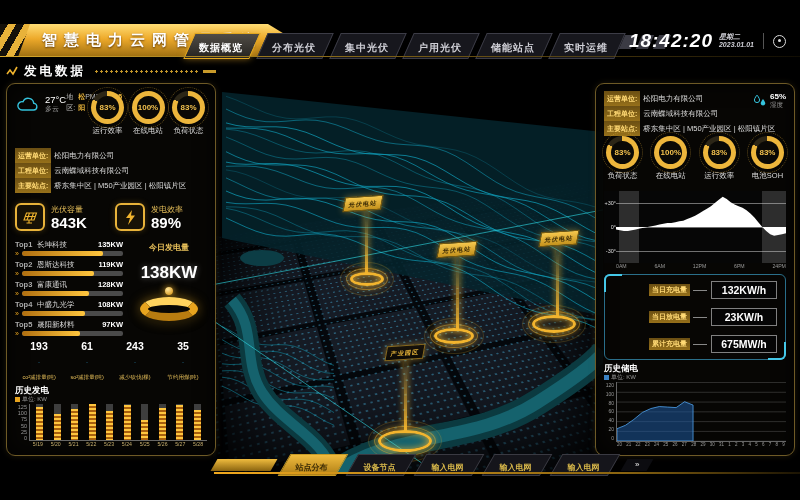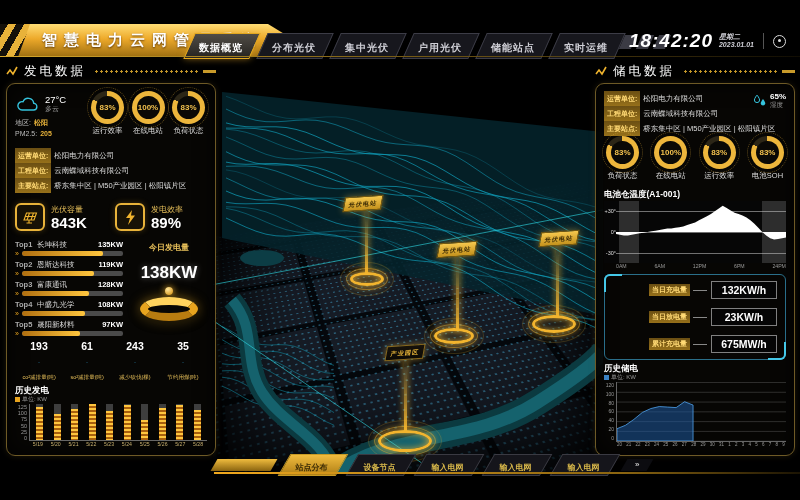--- a/index.html
+++ b/index.html
@@ -61,21 +61,21 @@
   .clock-sub span{font-size:7px;color:#cfcfd6;font-weight:bold;}
   .clock-sep{width:1px;height:16px;background:#555;margin:0 3px;}
   .clock-icon{width:13px;height:13px;border:1.5px solid #ddd;border-radius:50%;position:relative;cursor:pointer;}
   .clock-icon::after{content:'';position:absolute;left:3.5px;top:3.5px;width:3px;height:3px;border-radius:50%;background:#ddd;}
 
   
   .panel{position:absolute;top:62px;bottom:44px;z-index:8;}
   .panel.left{left:6px;width:210px;}
   .panel.right{right:5px;width:200px;}
   .ptitle{display:flex;align-items:center;gap:5px;height:18px;}
-  .ptitle .txt{font-size:12.5px;font-weight:normal;color:#fff;letter-spacing:3px;white-space:nowrap;}
+  .ptitle .txt{font-size:12.5px;font-weight:bold;color:#fff;letter-spacing:3px;white-space:nowrap;}
   .ptitle .dots{flex:1;height:3px;margin-left:3px;
     background-image:radial-gradient(circle,#c89a2a 34%,transparent 40%);background-size:5px 3px;background-repeat:repeat-x;}
   .ptitle .dash{width:13px;height:3px;background:#c89a2a;}
   .pbox{position:absolute;left:0;right:0;top:21px;bottom:0;border:1px solid #6e5a26;border-radius:9px;
     background:rgba(8,7,4,.9);box-shadow:inset 0 0 20px rgba(0,0,0,.85),0 0 6px rgba(110,90,38,.25);
     display:flex;flex-direction:column;padding:7px 8px 6px;gap:3px;overflow:hidden;}
 
   .chip{display:inline-block;background:linear-gradient(180deg,#6b4f13,#96701a);color:#ffd974;
     font-size:7px;font-weight:bold;padding:1px 3px;margin-right:3px;white-space:nowrap;}
   .infoline{font-size:7.5px;color:#ddd;line-height:13px;white-space:nowrap;overflow:hidden;}
@@ -84,21 +84,21 @@
   .gauge{position:relative;width:33px;height:33px;border-radius:50%;display:flex;align-items:center;justify-content:center;}
   .gauge .arc{position:absolute;inset:0;border-radius:50%;background:conic-gradient(#edb63c calc(var(--p)*1%),#2c2617 0);}
   .gauge .hole{position:absolute;inset:5px;border-radius:50%;background:#0a0906;}
   .gauge .dotring{position:absolute;inset:-4px;border-radius:50%;border:1px dotted rgba(237,182,60,.4);}
   .gauge .pct{position:relative;font-size:8px;font-weight:bold;color:#f2c14e;z-index:2;}
   .gcell{display:flex;flex-direction:column;align-items:center;gap:2px;}
   .glabel{font-size:7.5px;color:#ddd;white-space:nowrap;}
 
   
   .lp-row1{display:flex;height:54px;}
-  .weather{width:74px;display:flex;flex-direction:column;font-size:7px;color:#bbb;}
+  .weather{width:74px;display:flex;flex-direction:row;font-size:7px;color:#bbb;}
   .wtop{display:flex;align-items:center;gap:4px;height:26px;}
   .wtemp{font-size:9.5px;color:#fff;line-height:9px;}
   .wcond{font-size:7px;color:#999;}
   .wrow{display:flex;gap:3px;line-height:11px;}
   .wrow b{color:#e8b33a;font-weight:bold;}
   .lp-gauges{flex:1;display:flex;justify-content:space-between;padding:0 2px;}
   .lp-stats{display:flex;gap:8px;height:40px;margin-top:1px;}
   .statbox{flex:1;display:flex;align-items:center;gap:6px;}
   .staticon{width:30px;height:28px;border:2px solid #e8b33a;border-radius:6px;background:rgba(240,180,46,.07);
     display:flex;align-items:center;justify-content:center;box-shadow:0 0 6px rgba(240,180,46,.25);}
@@ -577,28 +577,20 @@
                 <div>5/27</div>
                 <div>5/28</div>
               </div>
           </div>
         </div>
       </div>
     </div>
   </div>
 
   <div class="panel right">
-    <div class="ptitle">
-      <svg width="13" height="12">
-          <polyline points="1,9 4,5 7,9 11,2" stroke="#f0b42e" stroke-width="1.6" fill="none"></polyline>
-        </svg>
-      <span class="txt">储电数据</span>
-      <span class="dots"></span>
-      <span class="dash"></span>
-    </div>
     <div class="pbox">
       <div class="rp-info">
         <div class="infoline"><span class="chip">运营单位:</span><span>松阳电力有限公司</span></div>
         <div class="infoline"><span class="chip">工程单位:</span><span>云南蝶域科技有限公司</span></div>
         <div class="infoline"><span class="chip">主要站点:</span><span>桥东集中区 | M50产业园区 | 松阳镇片区</span></div>
         <div class="humid">
           <svg width="14" height="14" viewBox="0 0 14 14">
             <path d="M4 1 C4 1 1.4 4.4 1.4 6 a2.6 2.6 0 0 0 5.2 0 C6.6 4.4 4 1 4 1 Z" fill="none" stroke="#35c3dd" stroke-width="1"></path>
             <path d="M10 5 C10 5 7.8 7.8 7.8 9.2 a2.2 2.2 0 0 0 4.4 0 C12.2 7.8 10 5 10 5 Z" fill="#35c3dd"></path>
           </svg>
@@ -640,21 +632,20 @@
             <div class="gauge" style="--p: 83;">
               <div class="arc" style="background: conic-gradient(rgb(237, 182, 60) calc(83%), rgb(44, 38, 23) 0deg);"></div>
               <div class="hole"></div>
               <div class="dotring"></div>
               <span class="pct">83%</span>
             </div>
             <span class="glabel">电池SOH</span>
           </div>
       </div>
       <div class="tempsec">
-        <div class="chart-title">电池仓温度(A1-001)</div>
         <div class="tempchart">
           <div class="tband" style="left:8%;width:11%;"></div>
           <div class="tband" style="left:87%;width:13%;"></div>
           <div class="tgrid" style="top:16.7%;"></div>
             <div class="tgrid" style="top:50%;"></div>
             <div class="tgrid" style="top:83.3%;"></div>
           <span class="tlab" style="top:16.7%;">+30°</span>
           <span class="tlab" style="top:50%;">0°</span>
           <span class="tlab" style="top:83.3%;">-30°</span>
           <div class="tsvgwrap"><svg width="100%" height="100%" viewBox="0 0 170 60" preserveAspectRatio="none">

